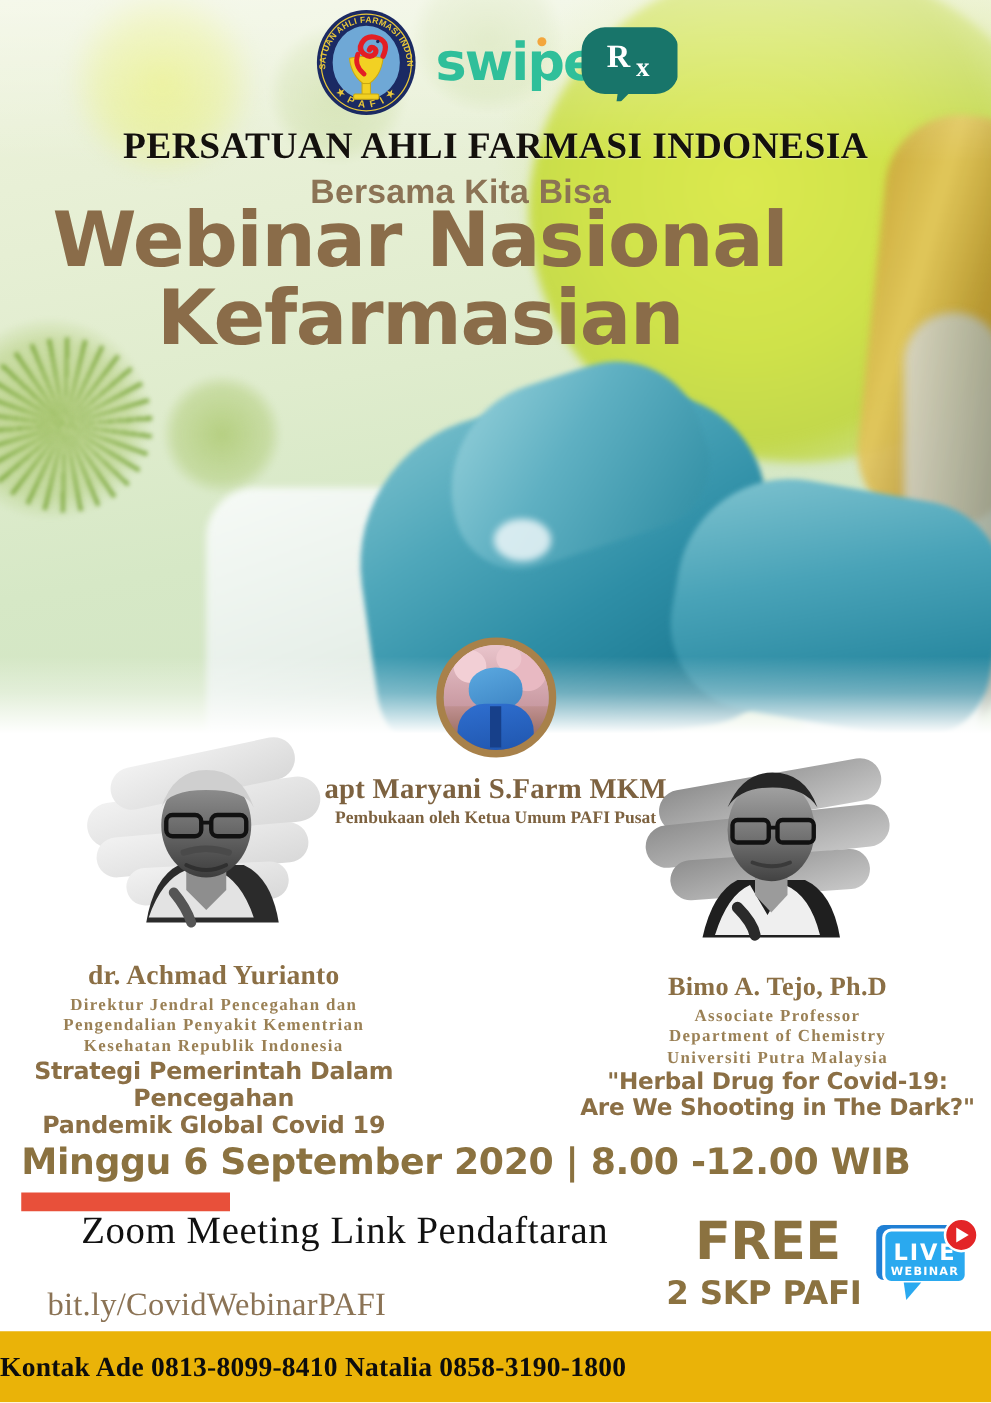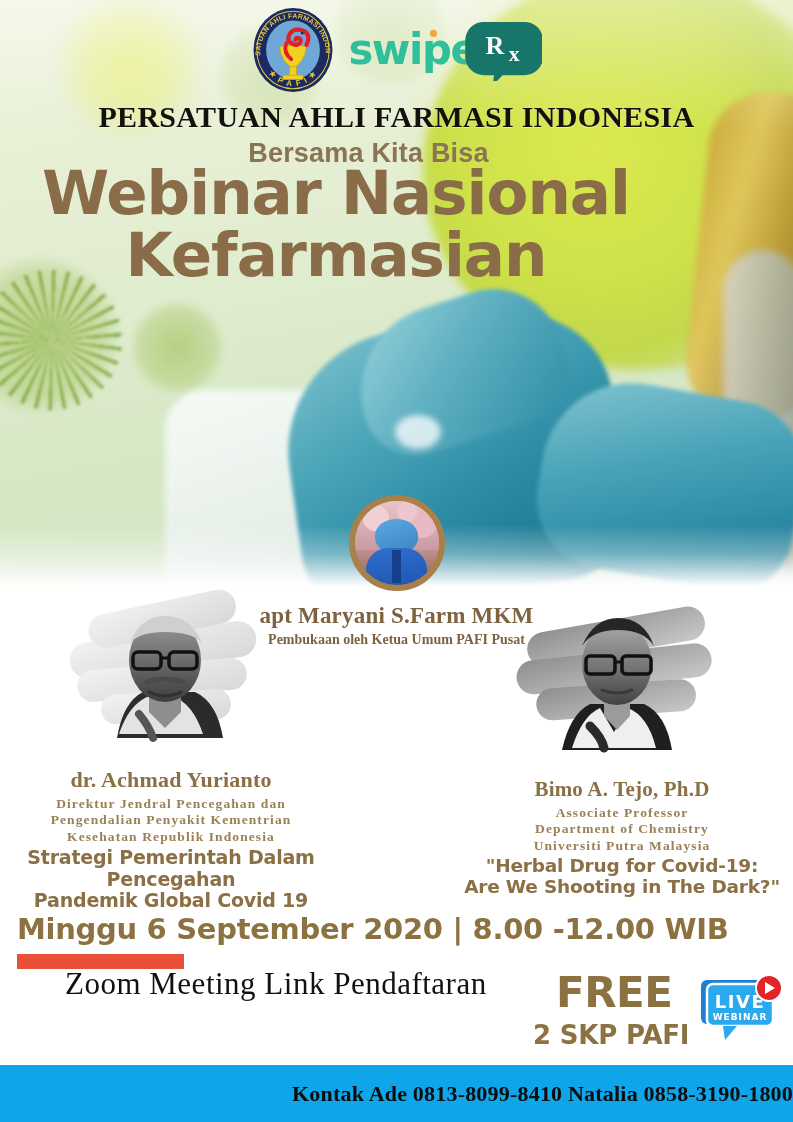--- a/index.html
+++ b/index.html
@@ -151,21 +151,21 @@
   }
   .main-title{
     position:absolute;left:0;top:163px;width:672px;text-align:center;
     font-family:"DejaVu Sans", sans-serif;
     font-weight:bold;font-size:61px;line-height:.98;color:#8a6c49;
     letter-spacing:-1px;
   }
   .main-title .l2{display:block;margin-top:2px;}
 
   
-  .center-speaker{position:absolute;left:0;top:495px;width:793px;text-align:center;}
+  .center-speaker{position:absolute;left:0;top:510px;width:793px;text-align:center;}
   .avatar-wrap{
     width:96px;height:96px;margin:0 auto;border-radius:50%;
     border:6px solid #a8814a;box-sizing:border-box;overflow:hidden;position:relative;
     background:linear-gradient(180deg,#e6c3c9 0%,#d8a6ae 40%,#8a5f4e 100%);
   }
   .av-bloom{position:absolute;left:0;top:0;width:100%;height:58%;
     background:radial-gradient(circle at 25% 35%,#f2cfd5 0 18%,rgba(242,207,213,0) 19%),
                radial-gradient(circle at 62% 22%,#eec6cd 0 15%,rgba(0,0,0,0) 16%),
                radial-gradient(circle at 80% 45%,#e8b9c2 0 20%,rgba(0,0,0,0) 21%),
                linear-gradient(180deg,#e9c4cb,#c99aa2);}
@@ -232,21 +232,21 @@
   }
   .skp-txt{
     position:absolute;left:533px;top:1020px;
     font-family:"DejaVu Sans", sans-serif;font-weight:bold;
     font-size:26px;color:#8b7240;letter-spacing:-.2px;
   }
   .live-badge{position:absolute;left:697px;top:972px;width:92px;height:72px;}
 
   .contact-bar{
     position:absolute;left:0;top:1065px;width:793px;height:57px;
-    background:#0ea5e9;display:flex;align-items:center;justify-content:flex-end;
+    background:#eab308;display:flex;align-items:center;justify-content:flex-start;
   }
   .contact-txt{
     font-family:"Liberation Serif", serif;font-weight:bold;
     font-size:22px;color:#0d0d0d;letter-spacing:.2px;
   }
 </style>
 </head>
 <body>
 
 <div class="poster">
@@ -411,20 +411,21 @@
     </div>
     <div class="sp-topic">
       <div>"Herbal Drug for Covid-19:</div>
       <div>Are We Shooting in The Dark?"</div>
     </div>
   </div>
 
   <div class="date-line">Minggu  6 September  2020 | 8.00 -12.00 WIB</div>
   <div class="red-bar"></div>
   <div class="zoom-line">Zoom Meeting  Link  Pendaftaran</div>
+  <div class="bitly">bit.ly/CovidWebinarPAFI</div>
 
   <div class="free-txt">FREE</div>
   <div class="skp-txt">2 SKP PAFI</div>
 
   <div class="live-badge">
     <svg viewBox="0 0 92 72" width="92" height="72">
       <rect x="4" y="8" width="68" height="44" rx="6" fill="#1f7fd4"></rect>
       <rect x="10" y="12" width="66" height="42" rx="6" fill="#2aa9ef" stroke="#ffffff" stroke-width="2.5"></rect>
       <path d="M26 54 l2 14 12 -14 z" fill="#2aa9ef"></path>
       <text x="43" y="36" font-family="DejaVu Sans, sans-serif" font-size="18" font-weight="bold" fill="#ffffff" text-anchor="middle" letter-spacing="1.5">LIVE</text>

